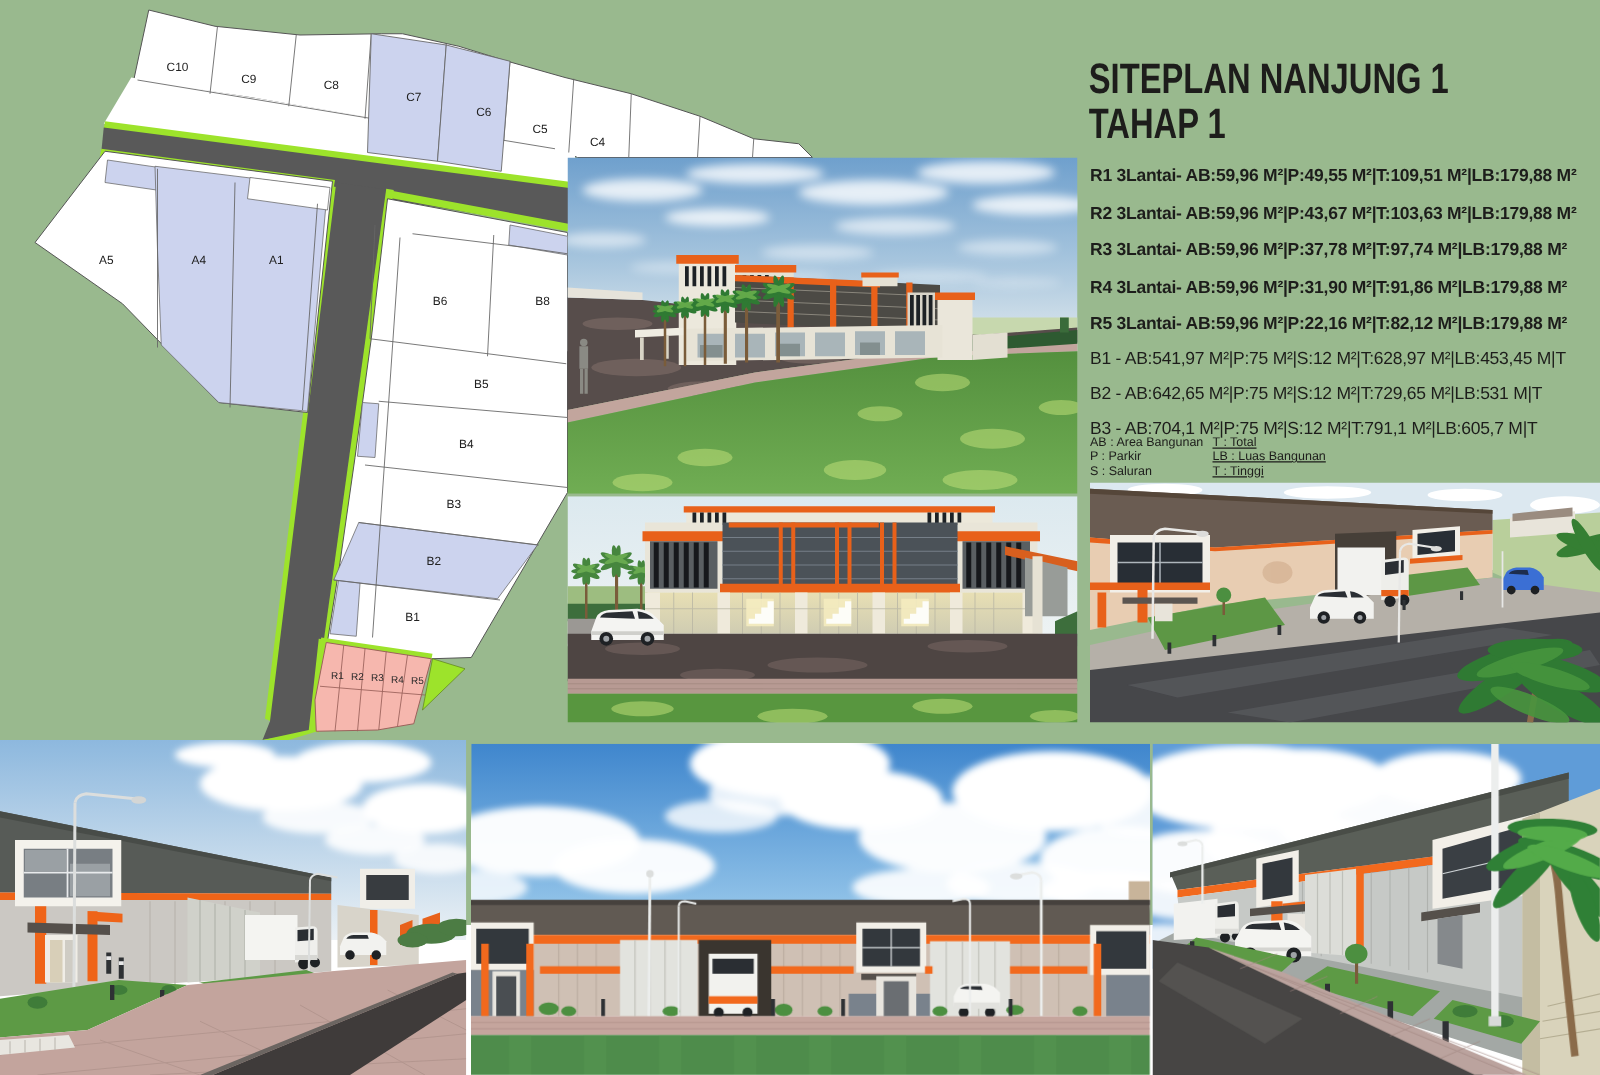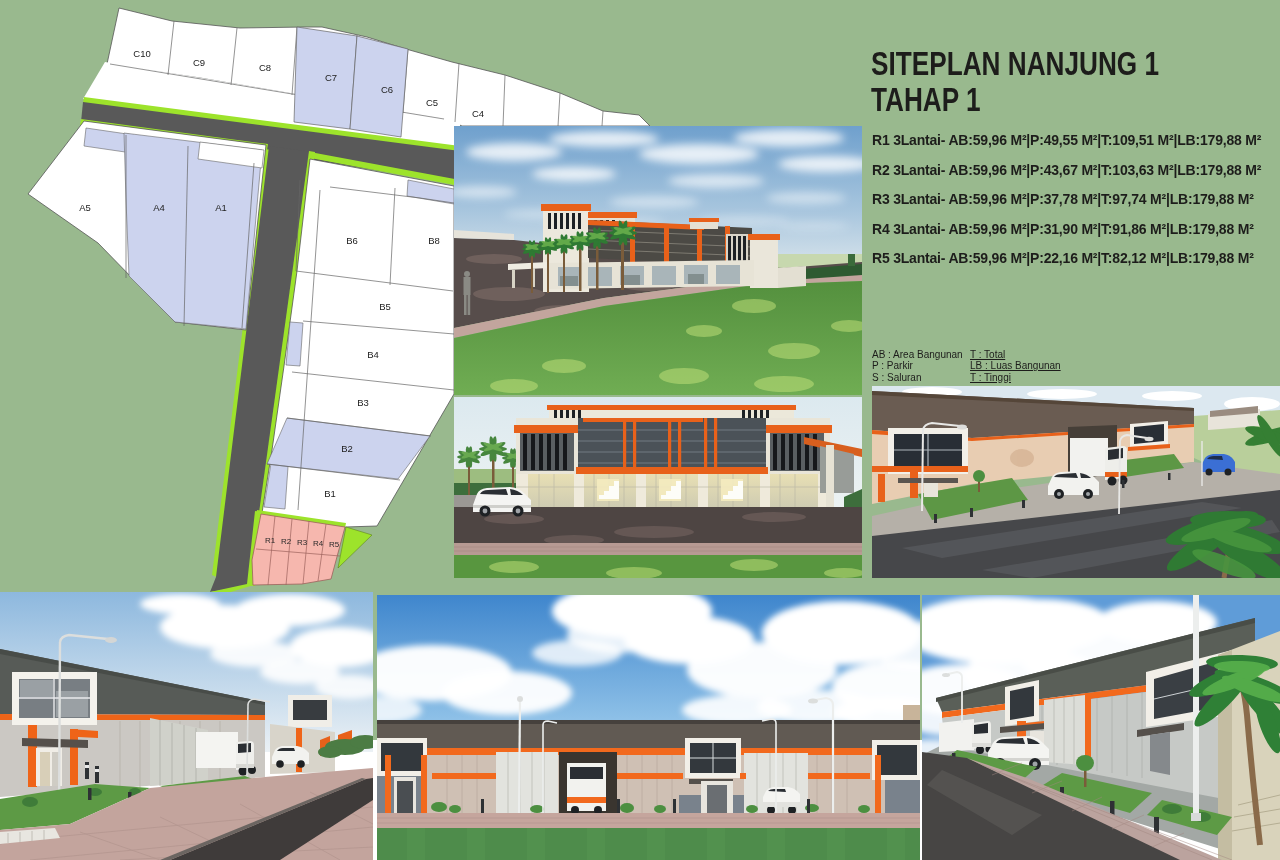--- a/index.html
+++ b/index.html
@@ -130,20 +130,24 @@
 </svg>
 
 <div class="txt" style="left:871px;top:45px;font-size:34px;font-weight:bold;line-height:36px;letter-spacing:0;transform:scaleX(0.77);transform-origin:0 0;">SITEPLAN NANJUNG 1<br>TAHAP 1</div>
 
 <div class="txt" style="left:872px;top:126px;font-size:14px;line-height:29.6px;letter-spacing:-0.2px;white-space:nowrap;font-weight:bold;">
 R1 3Lantai- AB:59,96 M²|P:49,55 M²|T:109,51 M²|LB:179,88 M²<br>
 R2 3Lantai- AB:59,96 M²|P:43,67 M²|T:103,63 M²|LB:179,88 M²<br>
 R3 3Lantai- AB:59,96 M²|P:37,78 M²|T:97,74 M²|LB:179,88 M²<br>
 R4 3Lantai- AB:59,96 M²|P:31,90 M²|T:91,86 M²|LB:179,88 M²<br>
 R5 3Lantai- AB:59,96 M²|P:22,16 M²|T:82,12 M²|LB:179,88 M²</div>
+<div class="txt" style="left:872px;top:272px;font-size:14px;line-height:28.2px;letter-spacing:-0.2px;white-space:nowrap;">
+B1 - AB:541,97 M²|P:75 M²|S:12 M²|T:628,97 M²|LB:453,45 M|T<br>
+B2 - AB:642,65 M²|P:75 M²|S:12 M²|T:729,65 M²|LB:531 M|T<br>
+B3 - AB:704,1 M²|P:75 M²|S:12 M²|T:791,1 M²|LB:605,7 M|T</div>
 
 <div class="txt" style="left:872px;top:349px;font-size:10px;line-height:11.3px;white-space:nowrap;">AB : Area Bangunan<br>P : Parkir<br>S : Saluran</div>
 
 <div class="txt" style="left:970px;top:349px;font-size:10px;line-height:11.3px;white-space:nowrap;text-decoration:underline;">T : Total<br>LB : Luas Bangunan<br>T : Tinggi</div>
 
 <svg class="ph" style="left:454px;top:126px" width="408" height="269" viewBox="0 0 408 269">
   <defs>
     <linearGradient id="sky1" x1="0" y1="0" x2="0" y2="1">
       <stop offset="0" stop-color="#6fa0cd"></stop>
           <stop offset="0.55" stop-color="#a8c6de"></stop>

